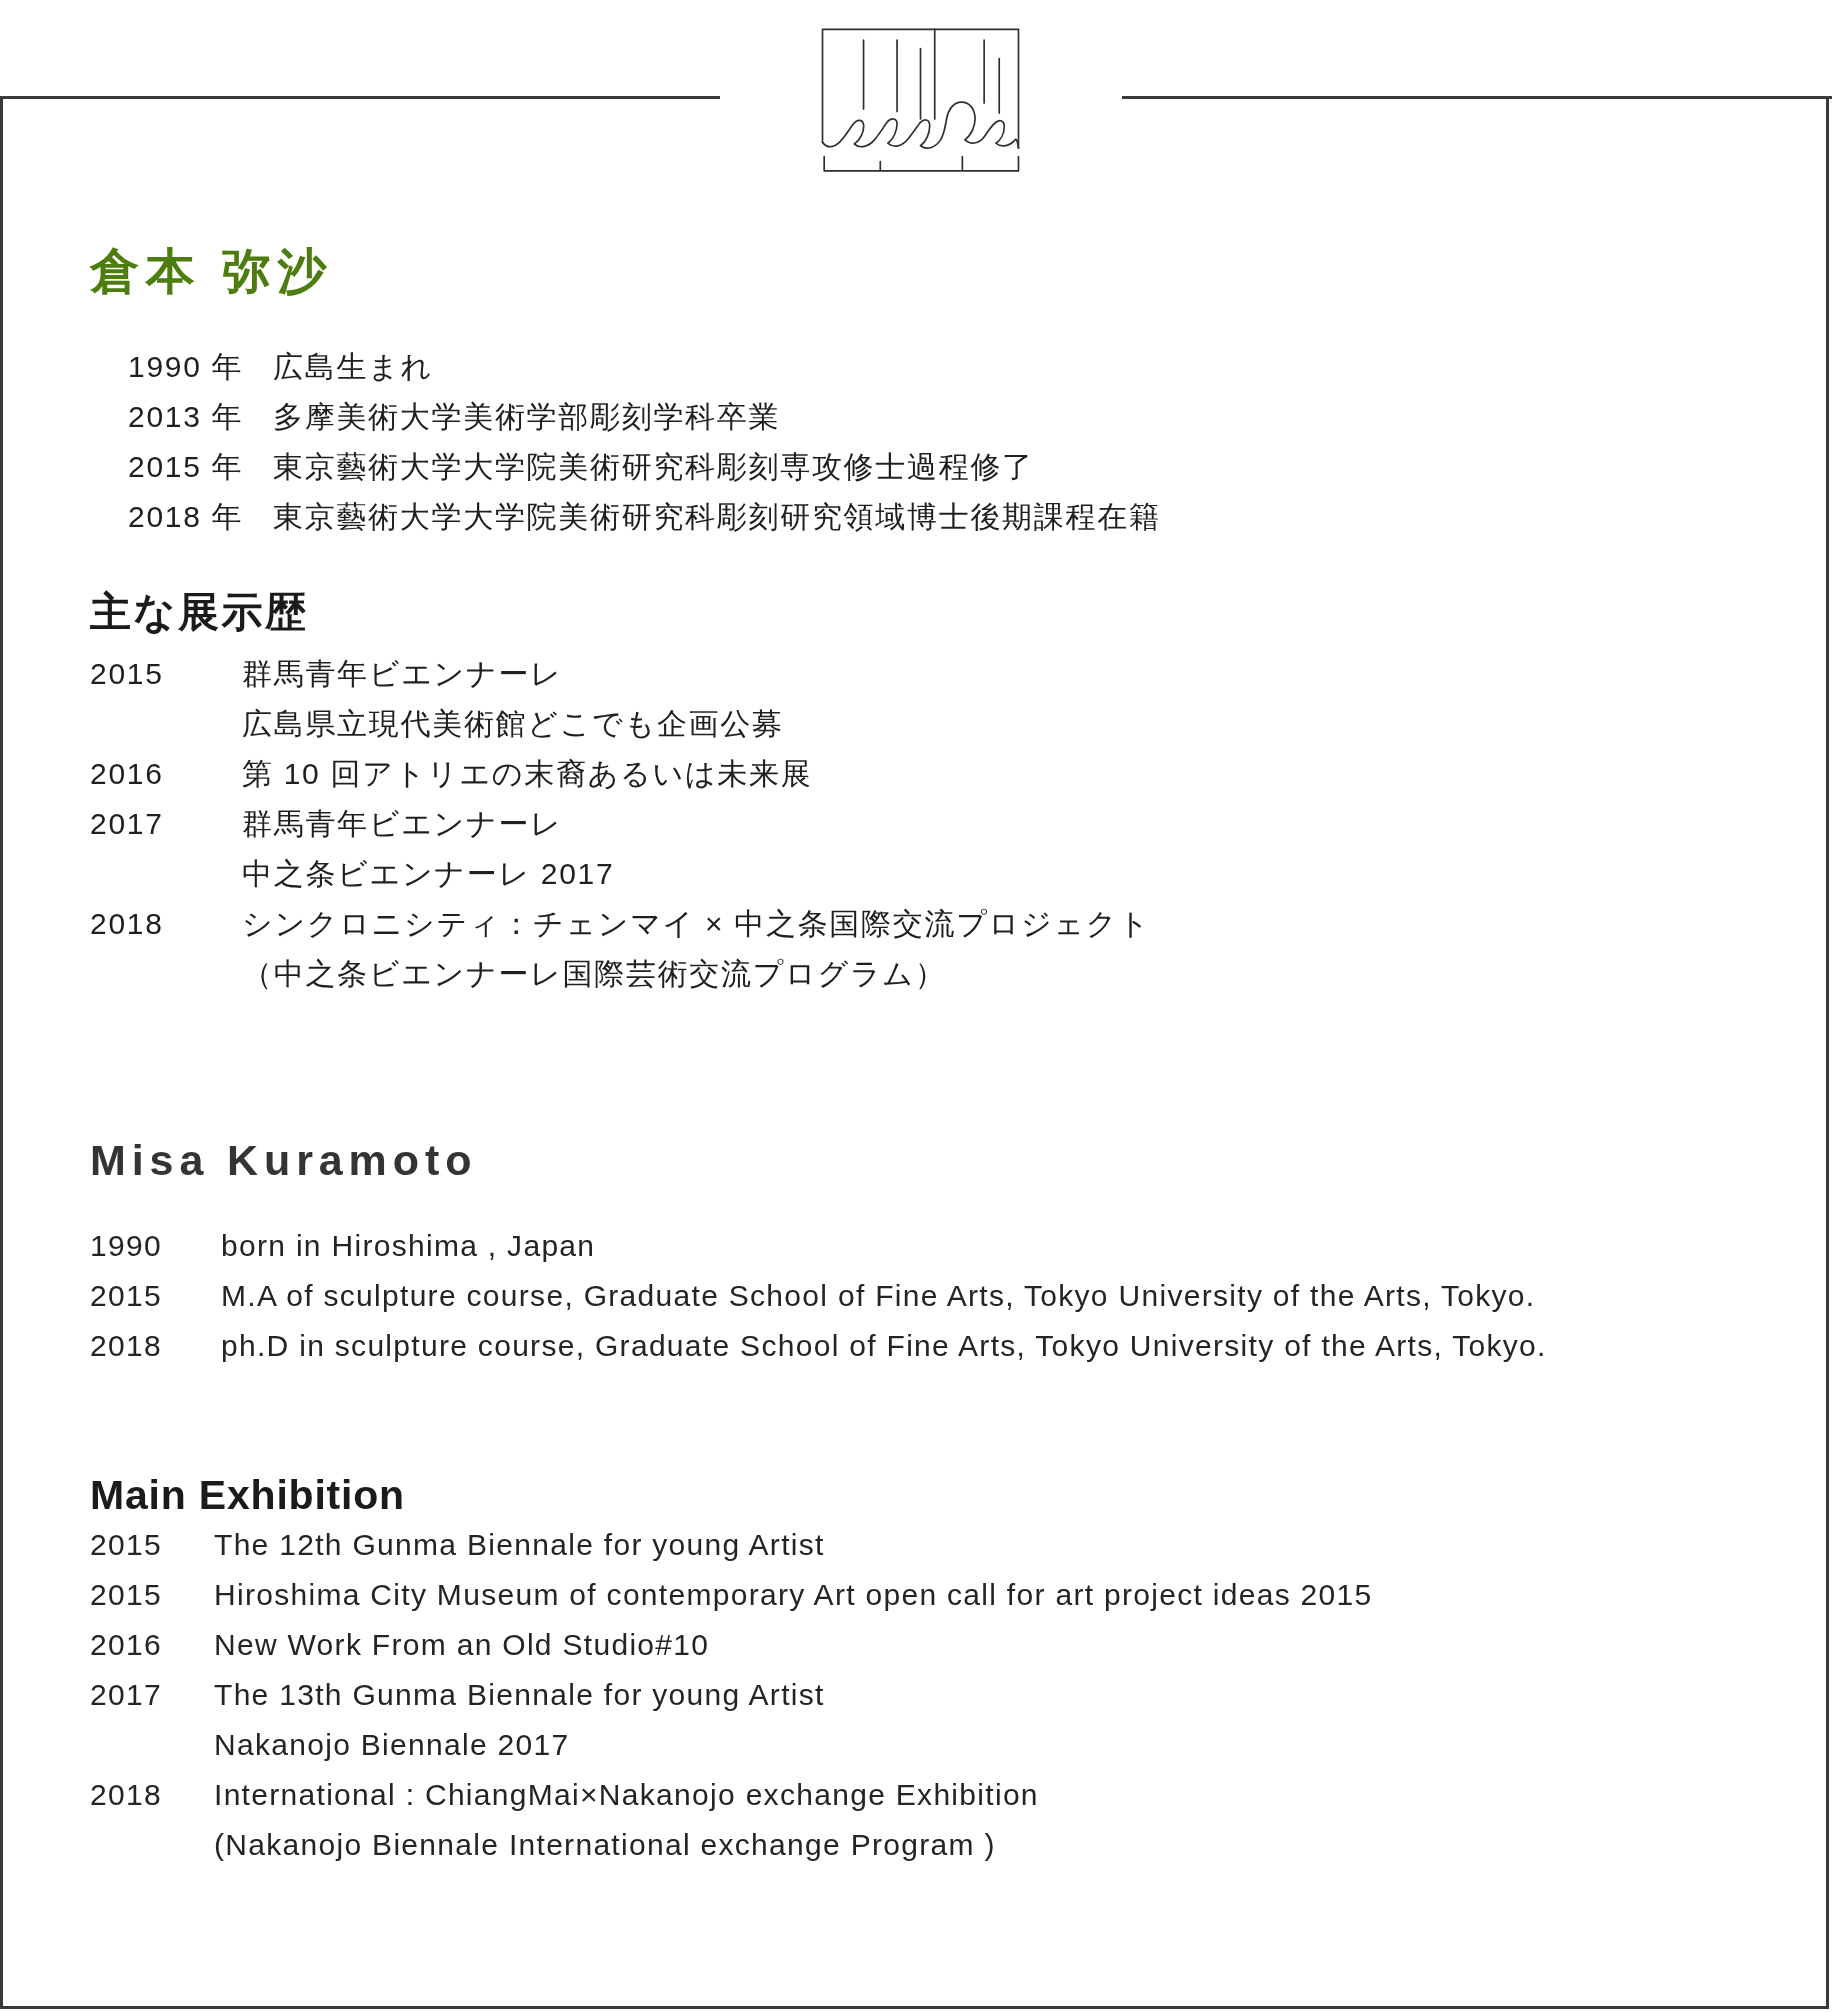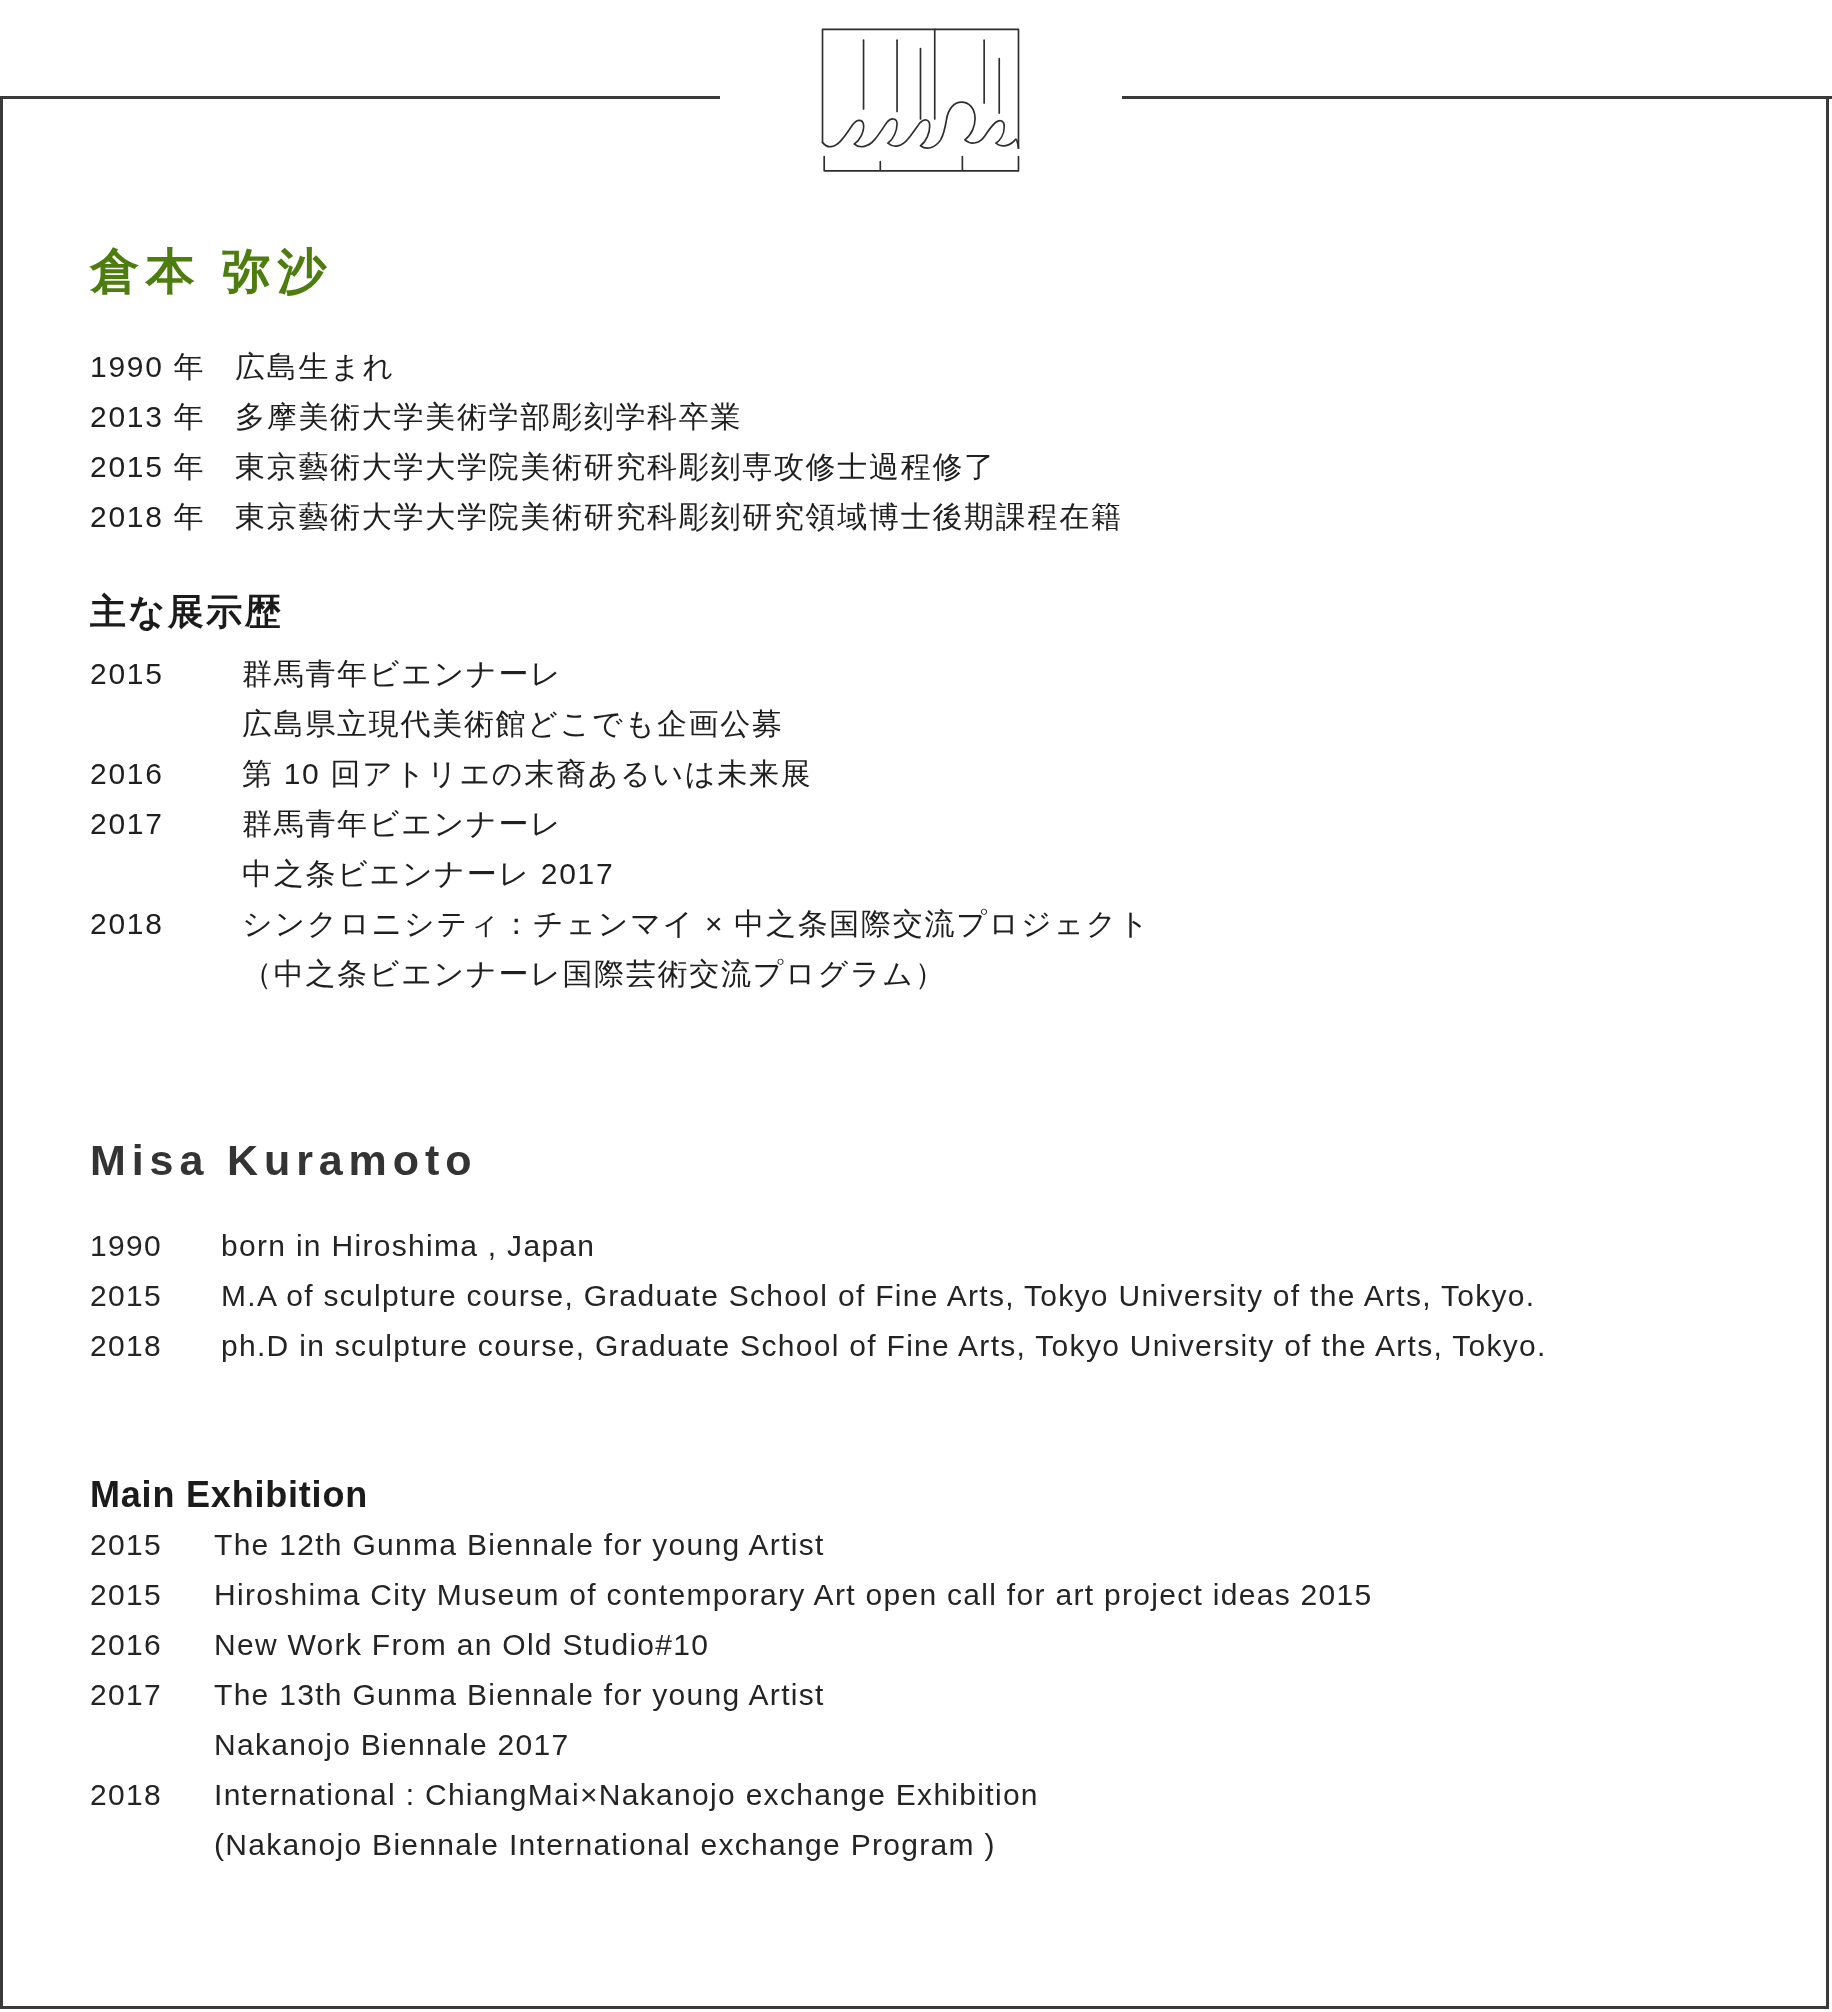--- a/index.html
+++ b/index.html
@@ -22,34 +22,34 @@
   }
   .topline{position:absolute;top:96px;height:3.4px;background:#3a3a3a;}
   .topline.left{left:0;width:720px;}
   .topline.right{left:1122px;width:711px;}
   .logo{position:absolute;left:820px;top:25px;width:201px;height:151px;}
   .logo path{fill:none;stroke:#2e2e2e;stroke-width:2;stroke-linecap:round;stroke-linejoin:round;}
 
   .abs{position:absolute;left:90px;}
   .jp-name{top:242px;font-size:49px;line-height:59px;font-weight:700;letter-spacing:6.7px;color:#4d7c0f;margin:0;}
   .en-name{top:1131px;font-size:43px;line-height:59px;font-weight:700;letter-spacing:5.9px;color:#343434;margin:0;}
-  .heading{font-size:36px;line-height:50px;font-weight:700;margin:0;color:#1b1b1b;}
+  .heading{font-size:41px;line-height:50px;font-weight:700;margin:0;color:#1b1b1b;}
   .jp-exh-heading{top:587px;letter-spacing:2.5px;}
   .en-exh-heading{top:1470px;letter-spacing:0.8px;text-align:center;}
 
   .rows{display:block;}
   .jp-bio{top:342px;}
   .jp-exh{top:649px;}
   .en-bio{top:1221px;}
   .en-exh{top:1520px;}
   .row{display:flex;font-size:30px;line-height:50px;letter-spacing:1.7px;white-space:pre;}
   .jp-exh .row,.en-exh .row{line-height:50px;}
   .en-bio .row,.en-exh .row{letter-spacing:1.3px;color:#242424;}
   .year{flex:0 0 auto;}
-  .jp-bio .year{width:145px;}
+  .jp-bio .year{width:145px;margin-left:38px;}
   .jp-exh .year{width:152px;}
   .en-bio .year{width:131px;}
   .en-exh .year{width:124px;}
 </style>
 </head>
 <body>
 
 <div class="page">
 
   <div class="topline left"></div>

